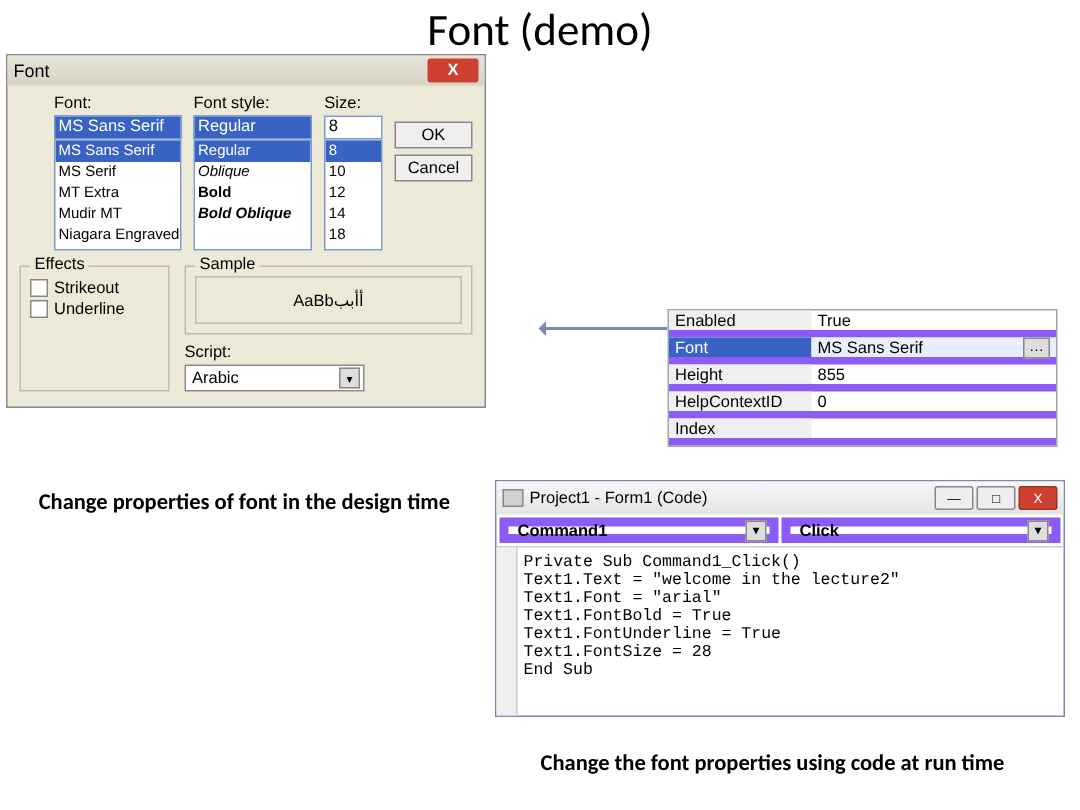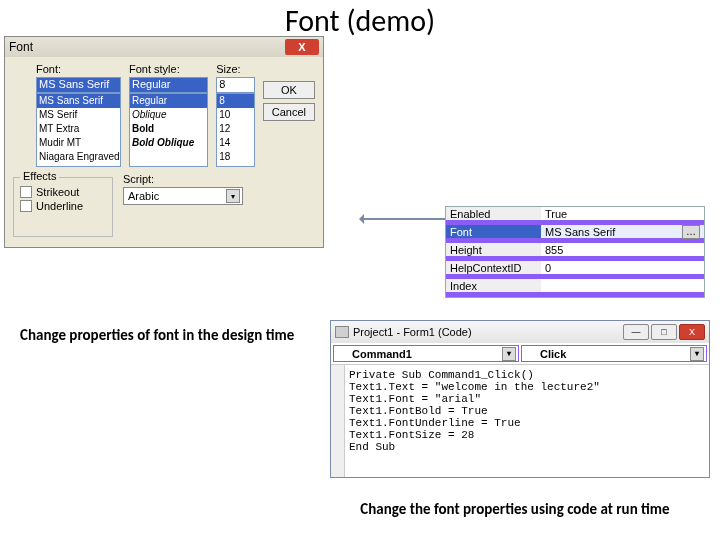--- a/index.html
+++ b/index.html
@@ -148,21 +148,21 @@
   }
   .arrow::before{
     content:"";position:absolute;left:-6px;top:-4px;
     border:5px solid transparent;border-right-color:#7a8aa8;
   }
 
   
   .caption1 {
     position:absolute; left:20px; top:326px; width:280px;
     font-family: Calibri, sans-serif; font-size:15px; font-weight:700;
-    text-align:left;
+    text-align:right;
   }
   .caption2 {
     position:absolute; left:320px; top:500px; width:390px;
     font-family: Calibri, sans-serif; font-size:15px; font-weight:700;
     text-align:center;
   }
 
   
   .codewin {
     position:absolute; left:330px; top:320px;
@@ -178,23 +178,23 @@
     display:flex;align-items:center;justify-content:space-between;
     padding:0 4px;
   }
   .win-icons{display:flex;gap:2px;}
   .wbtn{width:26px;height:16px;border:1px solid #888;border-radius:2px;display:flex;align-items:center;justify-content:center;font-size:9px;background:#eee;}
   .wbtn.red{background:#d04030;color:#fff;border-color:#a03020;}
   .codewin .combo-row{
     height:22px;display:flex;gap:2px;padding:2px;border-bottom:1px solid #ccc;
   }
   .ccombo{
-    flex:1;border:1px solid #8b5cf6;background:#fff;
+    flex:1;border:6px solid #8b5cf6;background:#fff;
     display:flex;align-items:center;justify-content:space-between;
-    padding:0 2px 0 18px;font-weight:700;font-size:11px;
+    padding:0 2px 0 6px;font-weight:700;font-size:11px;
   }
   .codewin pre{
     margin:0;flex:1;
     font-family:"Courier New",monospace;
     font-size:11px;
     white-space:pre;
     padding:4px 6px 4px 18px;
     overflow:hidden;
     color:#000;
   }
@@ -260,20 +260,24 @@
         <div class="checkbox-row">
           <span class="chk"></span>
           <span>Strikeout</span>
         </div>
         <div class="checkbox-row">
           <span class="chk"></span>
           <span>Underline</span>
         </div>
       </div>
       <div style="flex:1">
+        <div class="groupbox" style="height:46px;">
+          <span class="legend">Sample</span>
+          <div class="sample-box">AaBbأأبب</div>
+        </div>
         <div style="margin-top:6px">
           <div class="field-label">Script:</div>
           <div class="script-combo">
             <span>Arabic</span>
             <span class="combo-arrow">▾</span>
           </div>
         </div>
       </div>
     </div>
   </div>

